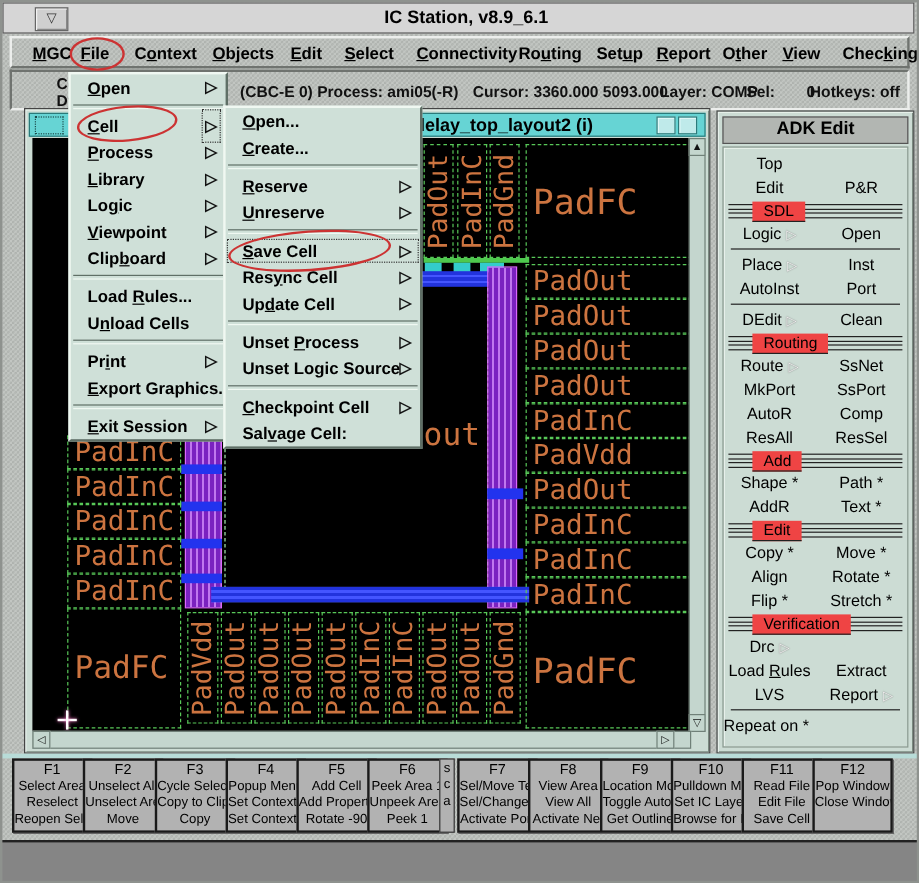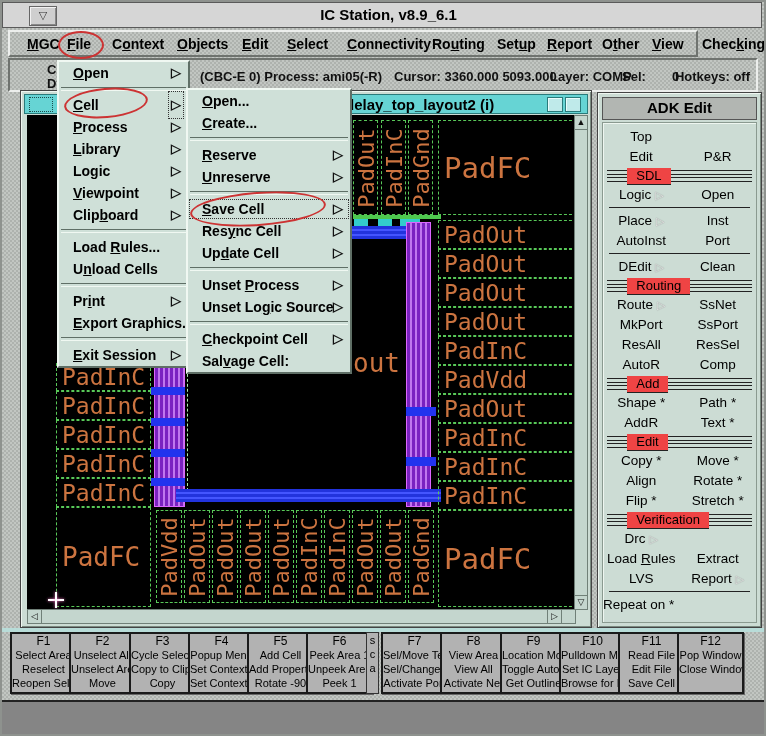--- a/index.html
+++ b/index.html
@@ -21,21 +21,21 @@
   
   .titlebar{position:absolute;left:2px;top:2px;width:760px;height:26px;
     background:#d6d6d6;border:1px solid #5a5a5a;box-sizing:border-box;}
   .titlebar .wbtn{position:absolute;left:26px;top:3px;width:26px;height:18px;
     background:#cfcfcf;border:1px solid #666;box-shadow:inset 1px 1px 0 #f2f2f2,inset -1px -1px 0 #888;
     text-align:center;line-height:17px;font-size:11px;color:#333;}
   .titlebar .wtitle{position:absolute;left:0;right:0;top:3px;text-align:center;
     font-size:15px;font-weight:bold;color:#000;margin-left:13px;}
 
   
-  .menubar{position:absolute;left:8px;top:30px;width:690px;height:27px;box-sizing:border-box;
+  .menubar{position:absolute;left:8px;top:30px;width:750px;height:27px;box-sizing:border-box;
     border:2px solid;border-color:#eceeec #6f736f #6f736f #eceeec;}
   .mi{position:absolute;top:4px;font-size:14px;font-weight:bold;color:#000;white-space:nowrap;}
   .mi .u{text-decoration:underline;}
 
   
   .statusbar{position:absolute;left:8px;top:58px;width:750px;height:34px;box-sizing:border-box;
     border:2px solid;border-color:#6f736f #eceeec #eceeec #6f736f;}
   .statusbar span{position:absolute;font-size:13px;font-weight:bold;color:#111;white-space:nowrap;}
 
   
@@ -344,26 +344,26 @@
         </div>
       <div class="arow">
         <span class="acell"><span>Route</span><span class="aarr">▷</span></span>
         <span class="acell">SsNet</span>
       </div>
       <div class="arow">
           <span class="acell">MkPort</span>
           <span class="acell">SsPort</span>
         </div>
       <div class="arow">
+          <span class="acell">AutoR</span>
+          <span class="acell">Comp</span>
+        </div>
+      <div class="arow">
           <span class="acell">ResAll</span>
           <span class="acell">ResSel</span>
-        </div>
-      <div class="arow">
-          <span class="acell">AutoR</span>
-          <span class="acell">Comp</span>
         </div>
       <div class="asep">
           <i class="t"></i>
           <i class="b"></i>
           <b>Add</b>
         </div>
       <div class="arow">
           <span class="acell">Shape *</span>
           <span class="acell">Path *</span>
         </div>

